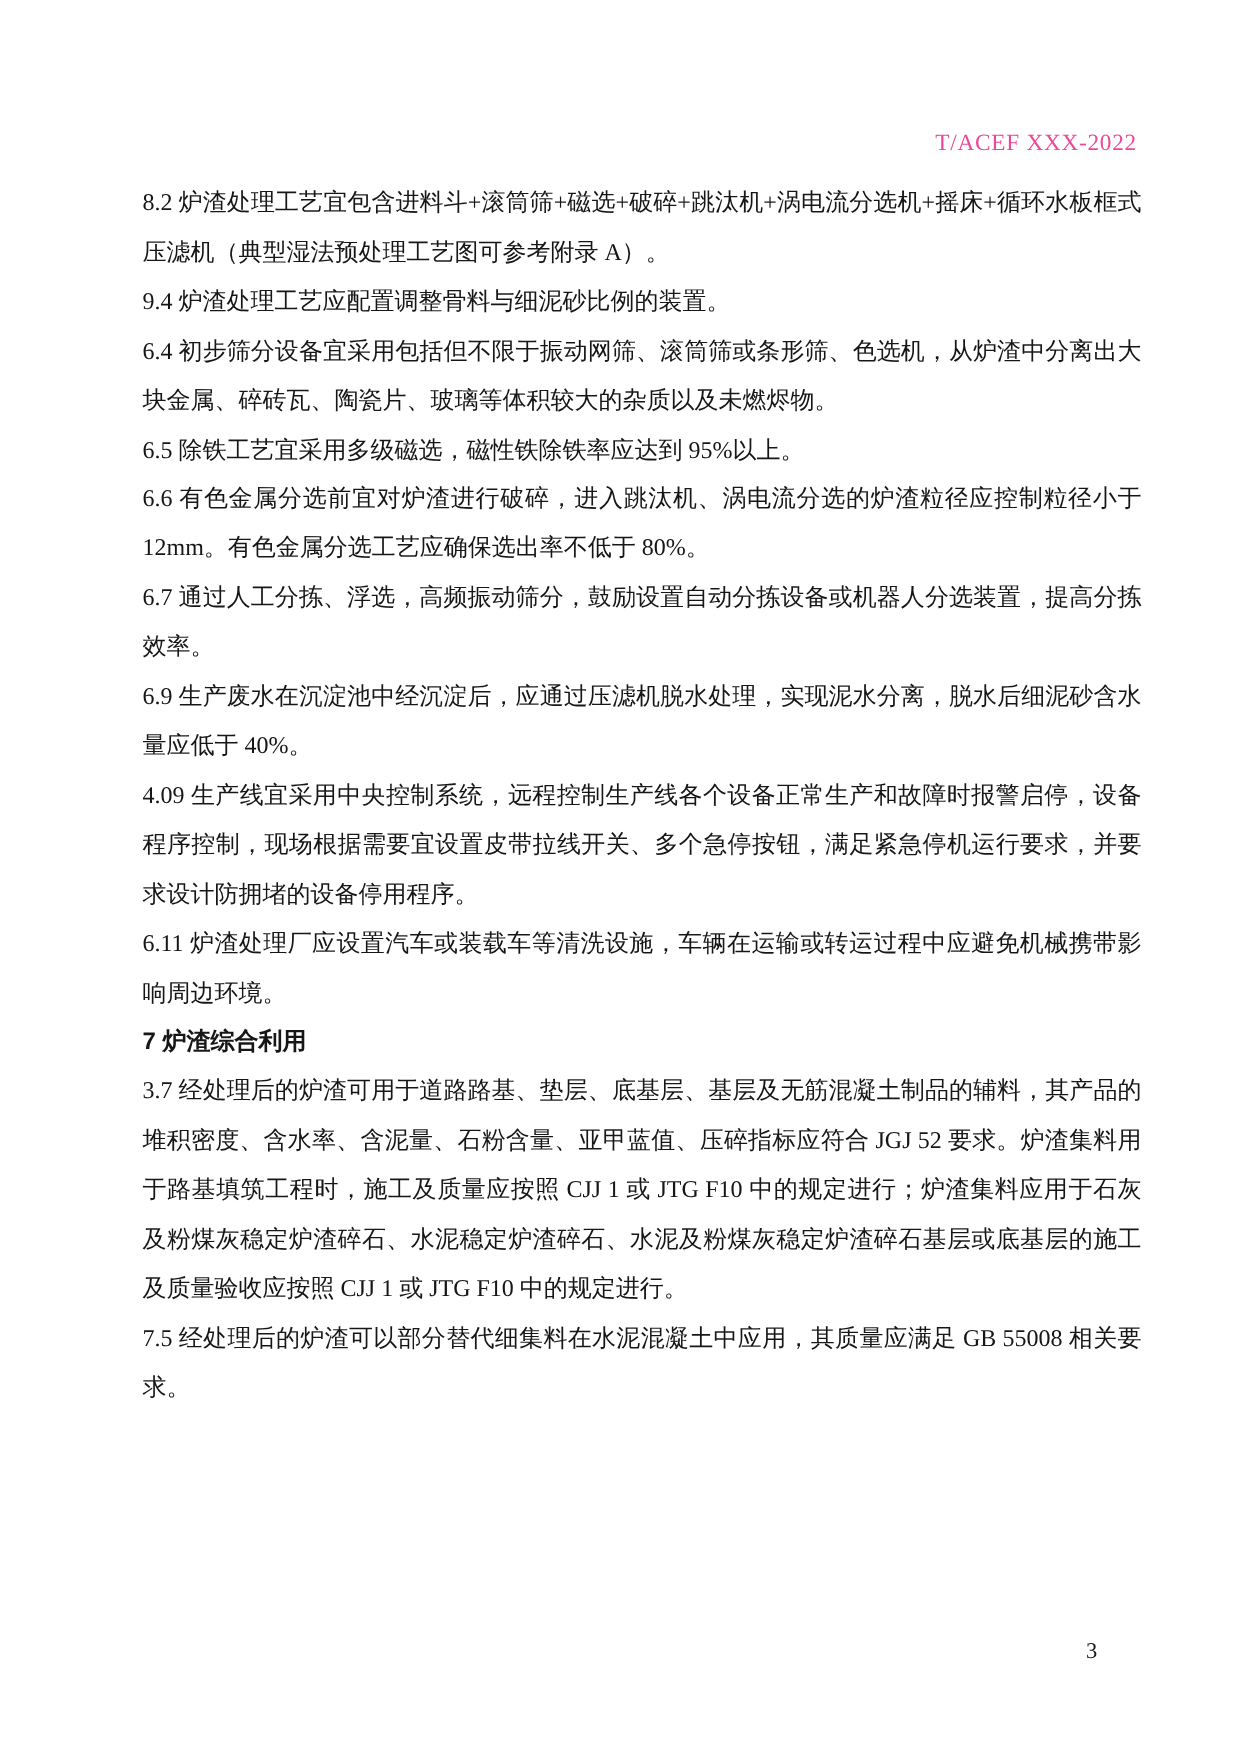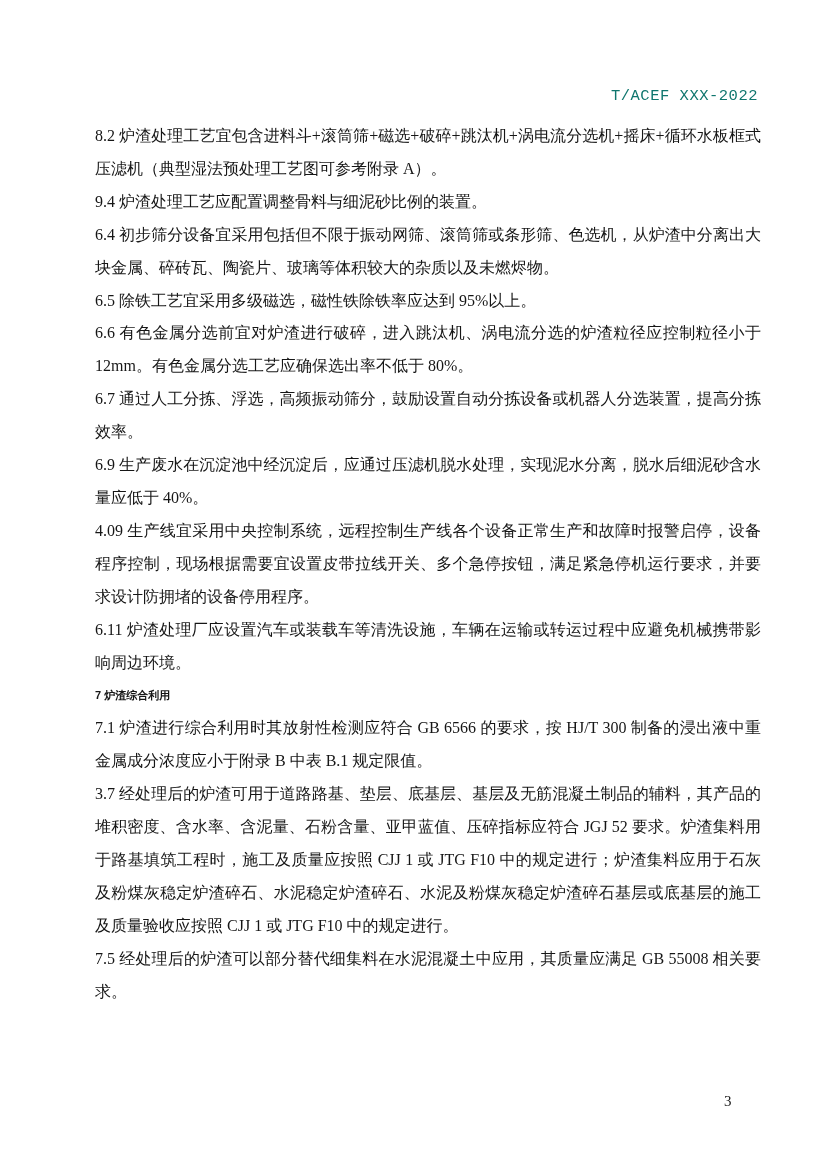--- a/index.html
+++ b/index.html
@@ -13,43 +13,43 @@
     height: 1169px;
     background: #ffffff;
     overflow: hidden;
     font-family: "Liberation Serif", "DejaVu Serif", serif;
     color: #161616;
   }
   .header-number {
     position: absolute;
     top: 87px;
     right: 68px;
-    font-family: Liberation Mono, monospace;
+    font-family: Liberation Serif, serif;
     font-size: 15.5px;
     letter-spacing: 0.5px;
-    color: #0f766e;
+    color: #ec4899;
     white-space: nowrap;
   }
   .content {
     position: absolute;
     left: 95px;
     top: 120px;
     width: 666px;
     font-size: 16px;
     line-height: 32.9px;
     text-align: justify;
   }
   .content p {
     margin: 0;
     padding: 0;
   }
   .section-heading {
     font-family: "Liberation Sans", "DejaVu Sans", sans-serif;
     font-weight: bold;
-    font-size: 11px;
+    font-size: 16px;
     margin: 0;
     padding-top: 23px;
     padding-bottom: 5px;
     text-align: left;
   }
   .page-number {
     position: absolute;
     top: 1093px;
     left: 724px;
     font-size: 15px;
@@ -70,21 +70,20 @@
     <p>6.4 初步筛分设备宜采用包括但不限于振动网筛、滚筒筛或条形筛、色选机，从炉渣中分离出大块金属、碎砖瓦、陶瓷片、玻璃等体积较大的杂质以及未燃烬物。</p>
     <p>6.5 除铁工艺宜采用多级磁选，磁性铁除铁率应达到 95%以上。</p>
     <p>6.6 有色金属分选前宜对炉渣进行破碎，进入跳汰机、涡电流分选的炉渣粒径应控制粒径小于 12mm。有色金属分选工艺应确保选出率不低于 80%。</p>
     <p>6.7 通过人工分拣、浮选，高频振动筛分，鼓励设置自动分拣设备或机器人分选装置，提高分拣效率。</p>
     <p>6.9 生产废水在沉淀池中经沉淀后，应通过压滤机脱水处理，实现泥水分离，脱水后细泥砂含水量应低于 40%。</p>
     <p>4.09 生产线宜采用中央控制系统，远程控制生产线各个设备正常生产和故障时报警启停，设备程序控制，现场根据需要宜设置皮带拉线开关、多个急停按钮，满足紧急停机运行要求，并要求设计防拥堵的设备停用程序。</p>
     <p>6.11 炉渣处理厂应设置汽车或装载车等清洗设施，车辆在运输或转运过程中应避免机械携带影响周边环境。</p>
 
     <p class="section-heading">7 炉渣综合利用</p>
 
-    <p>7.1 炉渣进行综合利用时其放射性检测应符合 GB 6566 的要求，按 HJ/T 300 制备的浸出液中重金属成分浓度应小于附录 B 中表 B.1 规定限值。</p>
     <p>3.7 经处理后的炉渣可用于道路路基、垫层、底基层、基层及无筋混凝土制品的辅料，其产品的堆积密度、含水率、含泥量、石粉含量、亚甲蓝值、压碎指标应符合 JGJ 52 要求。炉渣集料用于路基填筑工程时，施工及质量应按照 CJJ 1 或 JTG F10 中的规定进行；炉渣集料应用于石灰及粉煤灰稳定炉渣碎石、水泥稳定炉渣碎石、水泥及粉煤灰稳定炉渣碎石基层或底基层的施工及质量验收应按照 CJJ 1 或 JTG F10 中的规定进行。</p>
     <p>7.5 经处理后的炉渣可以部分替代细集料在水泥混凝土中应用，其质量应满足 GB 55008 相关要求。</p>
 
   </div>
 
   <div class="page-number">3</div>
 
 </div>
 
 </body></html>

